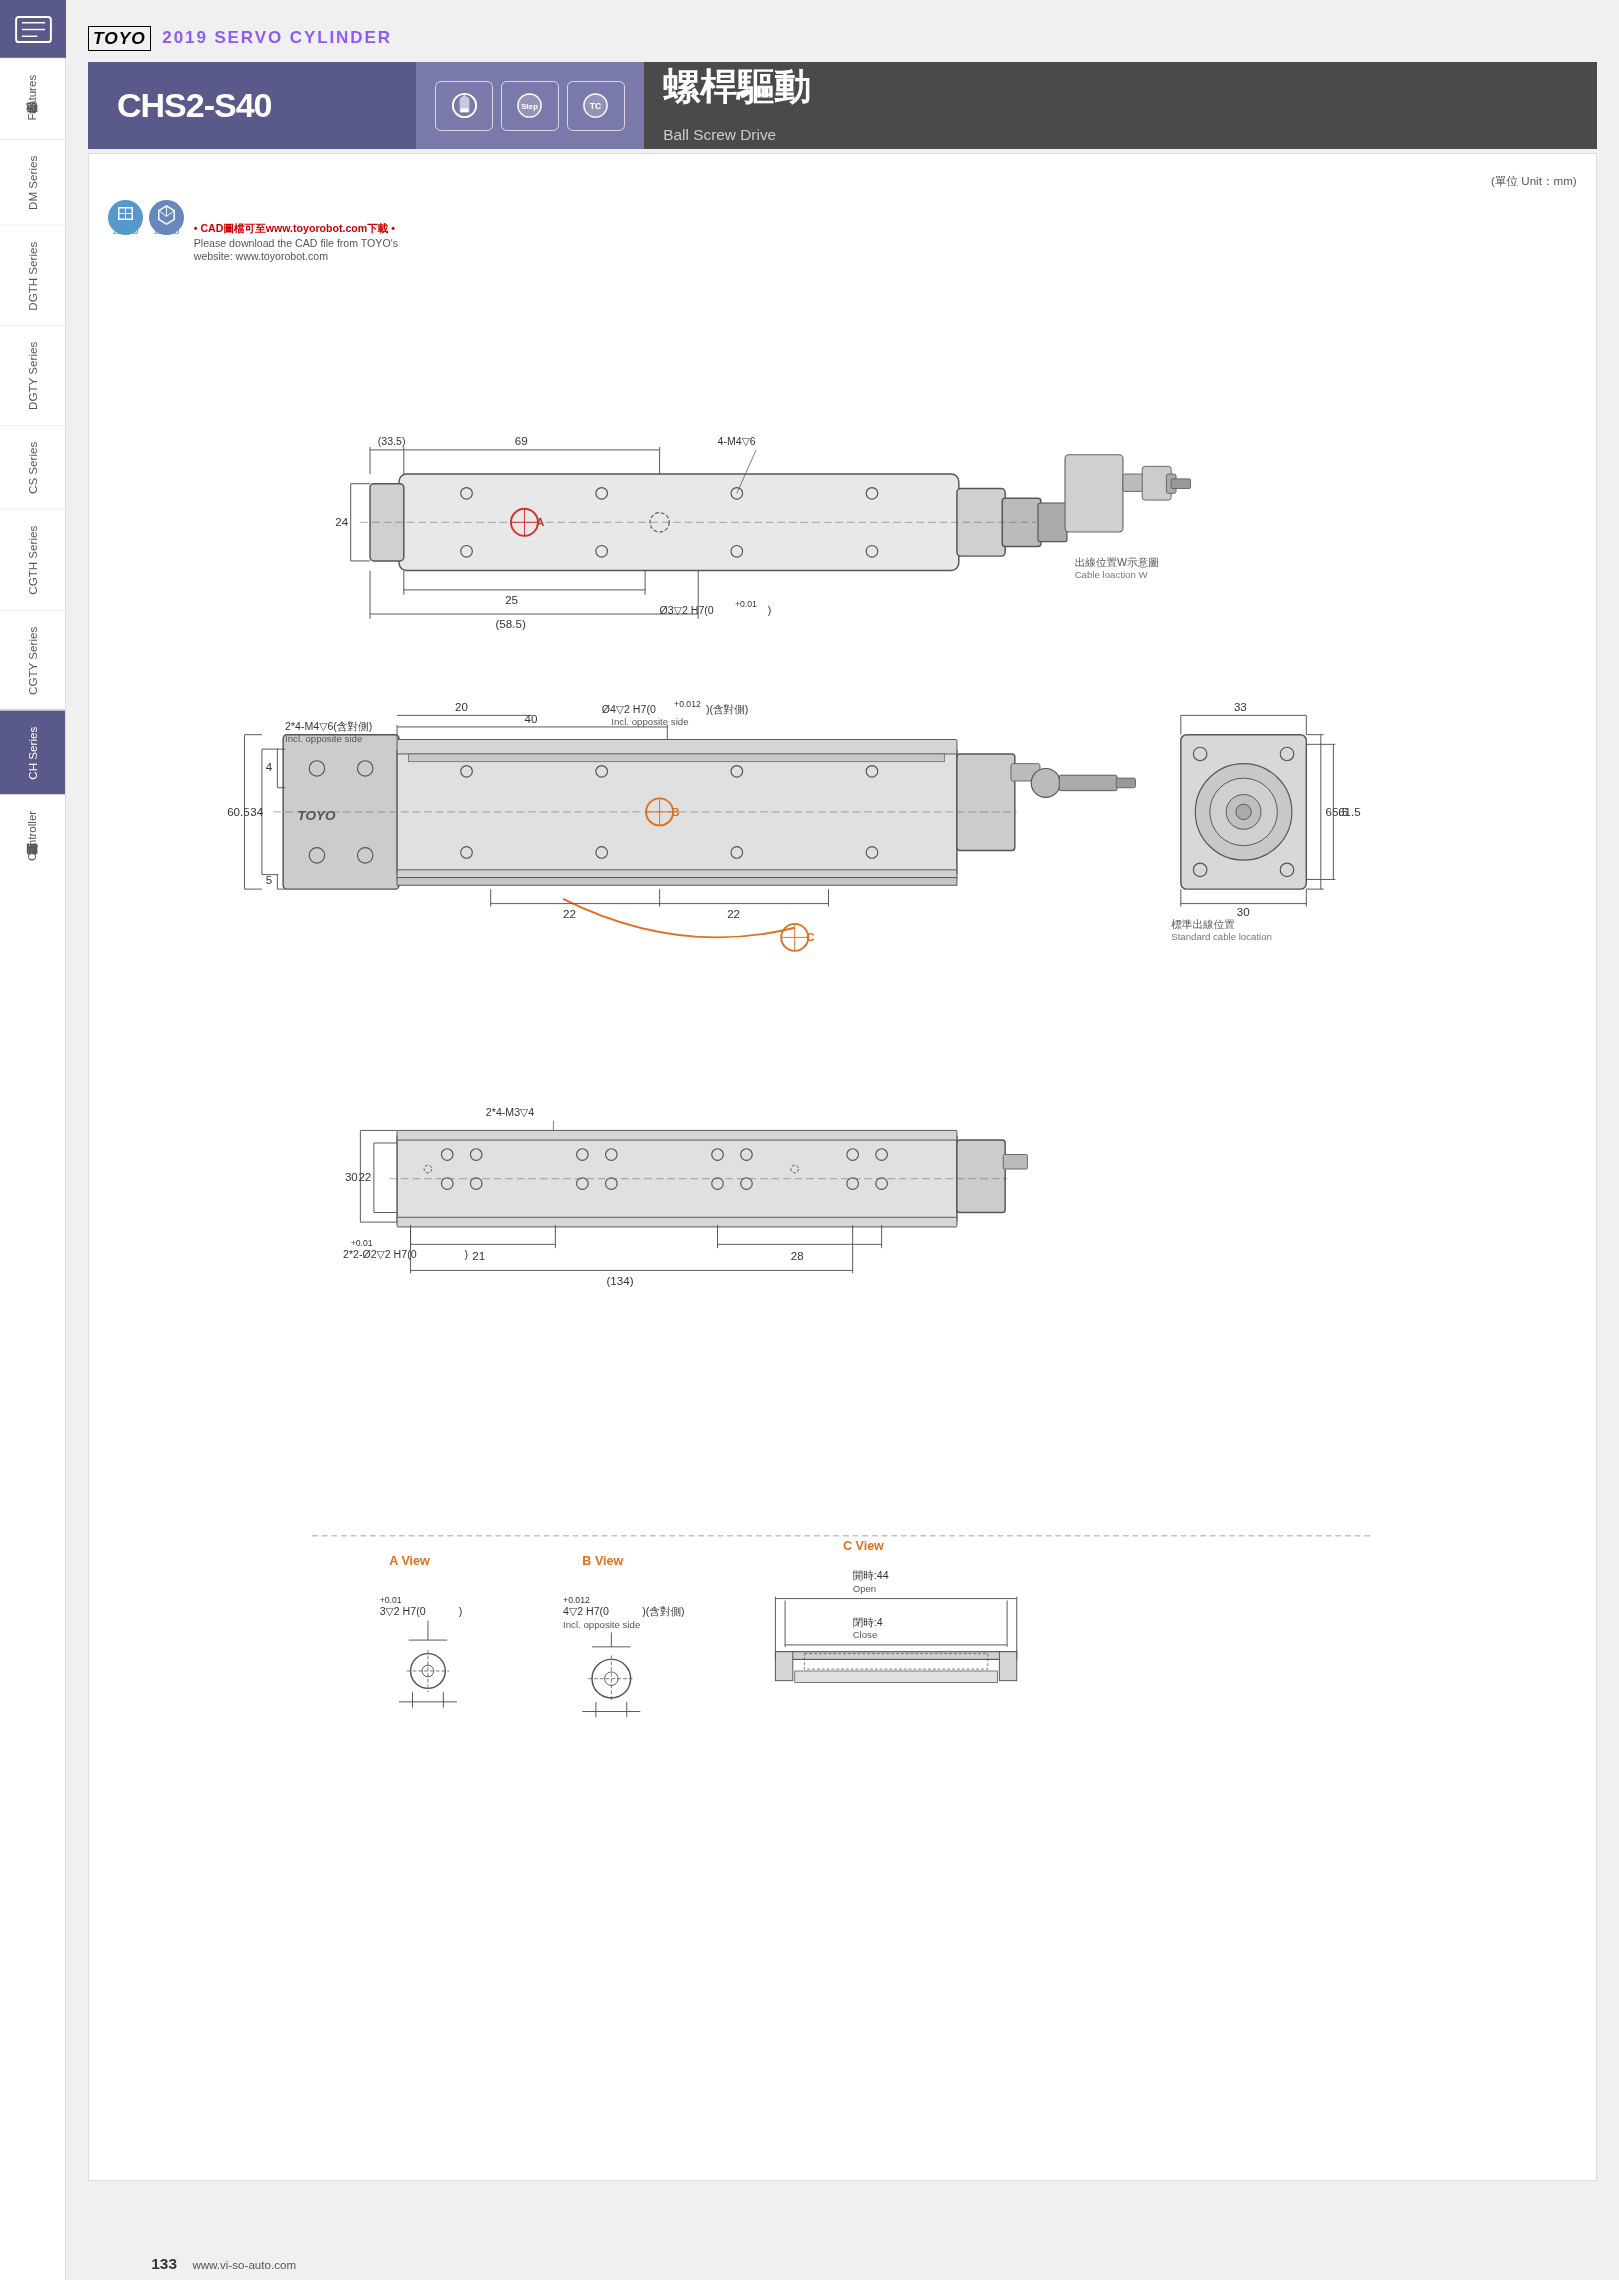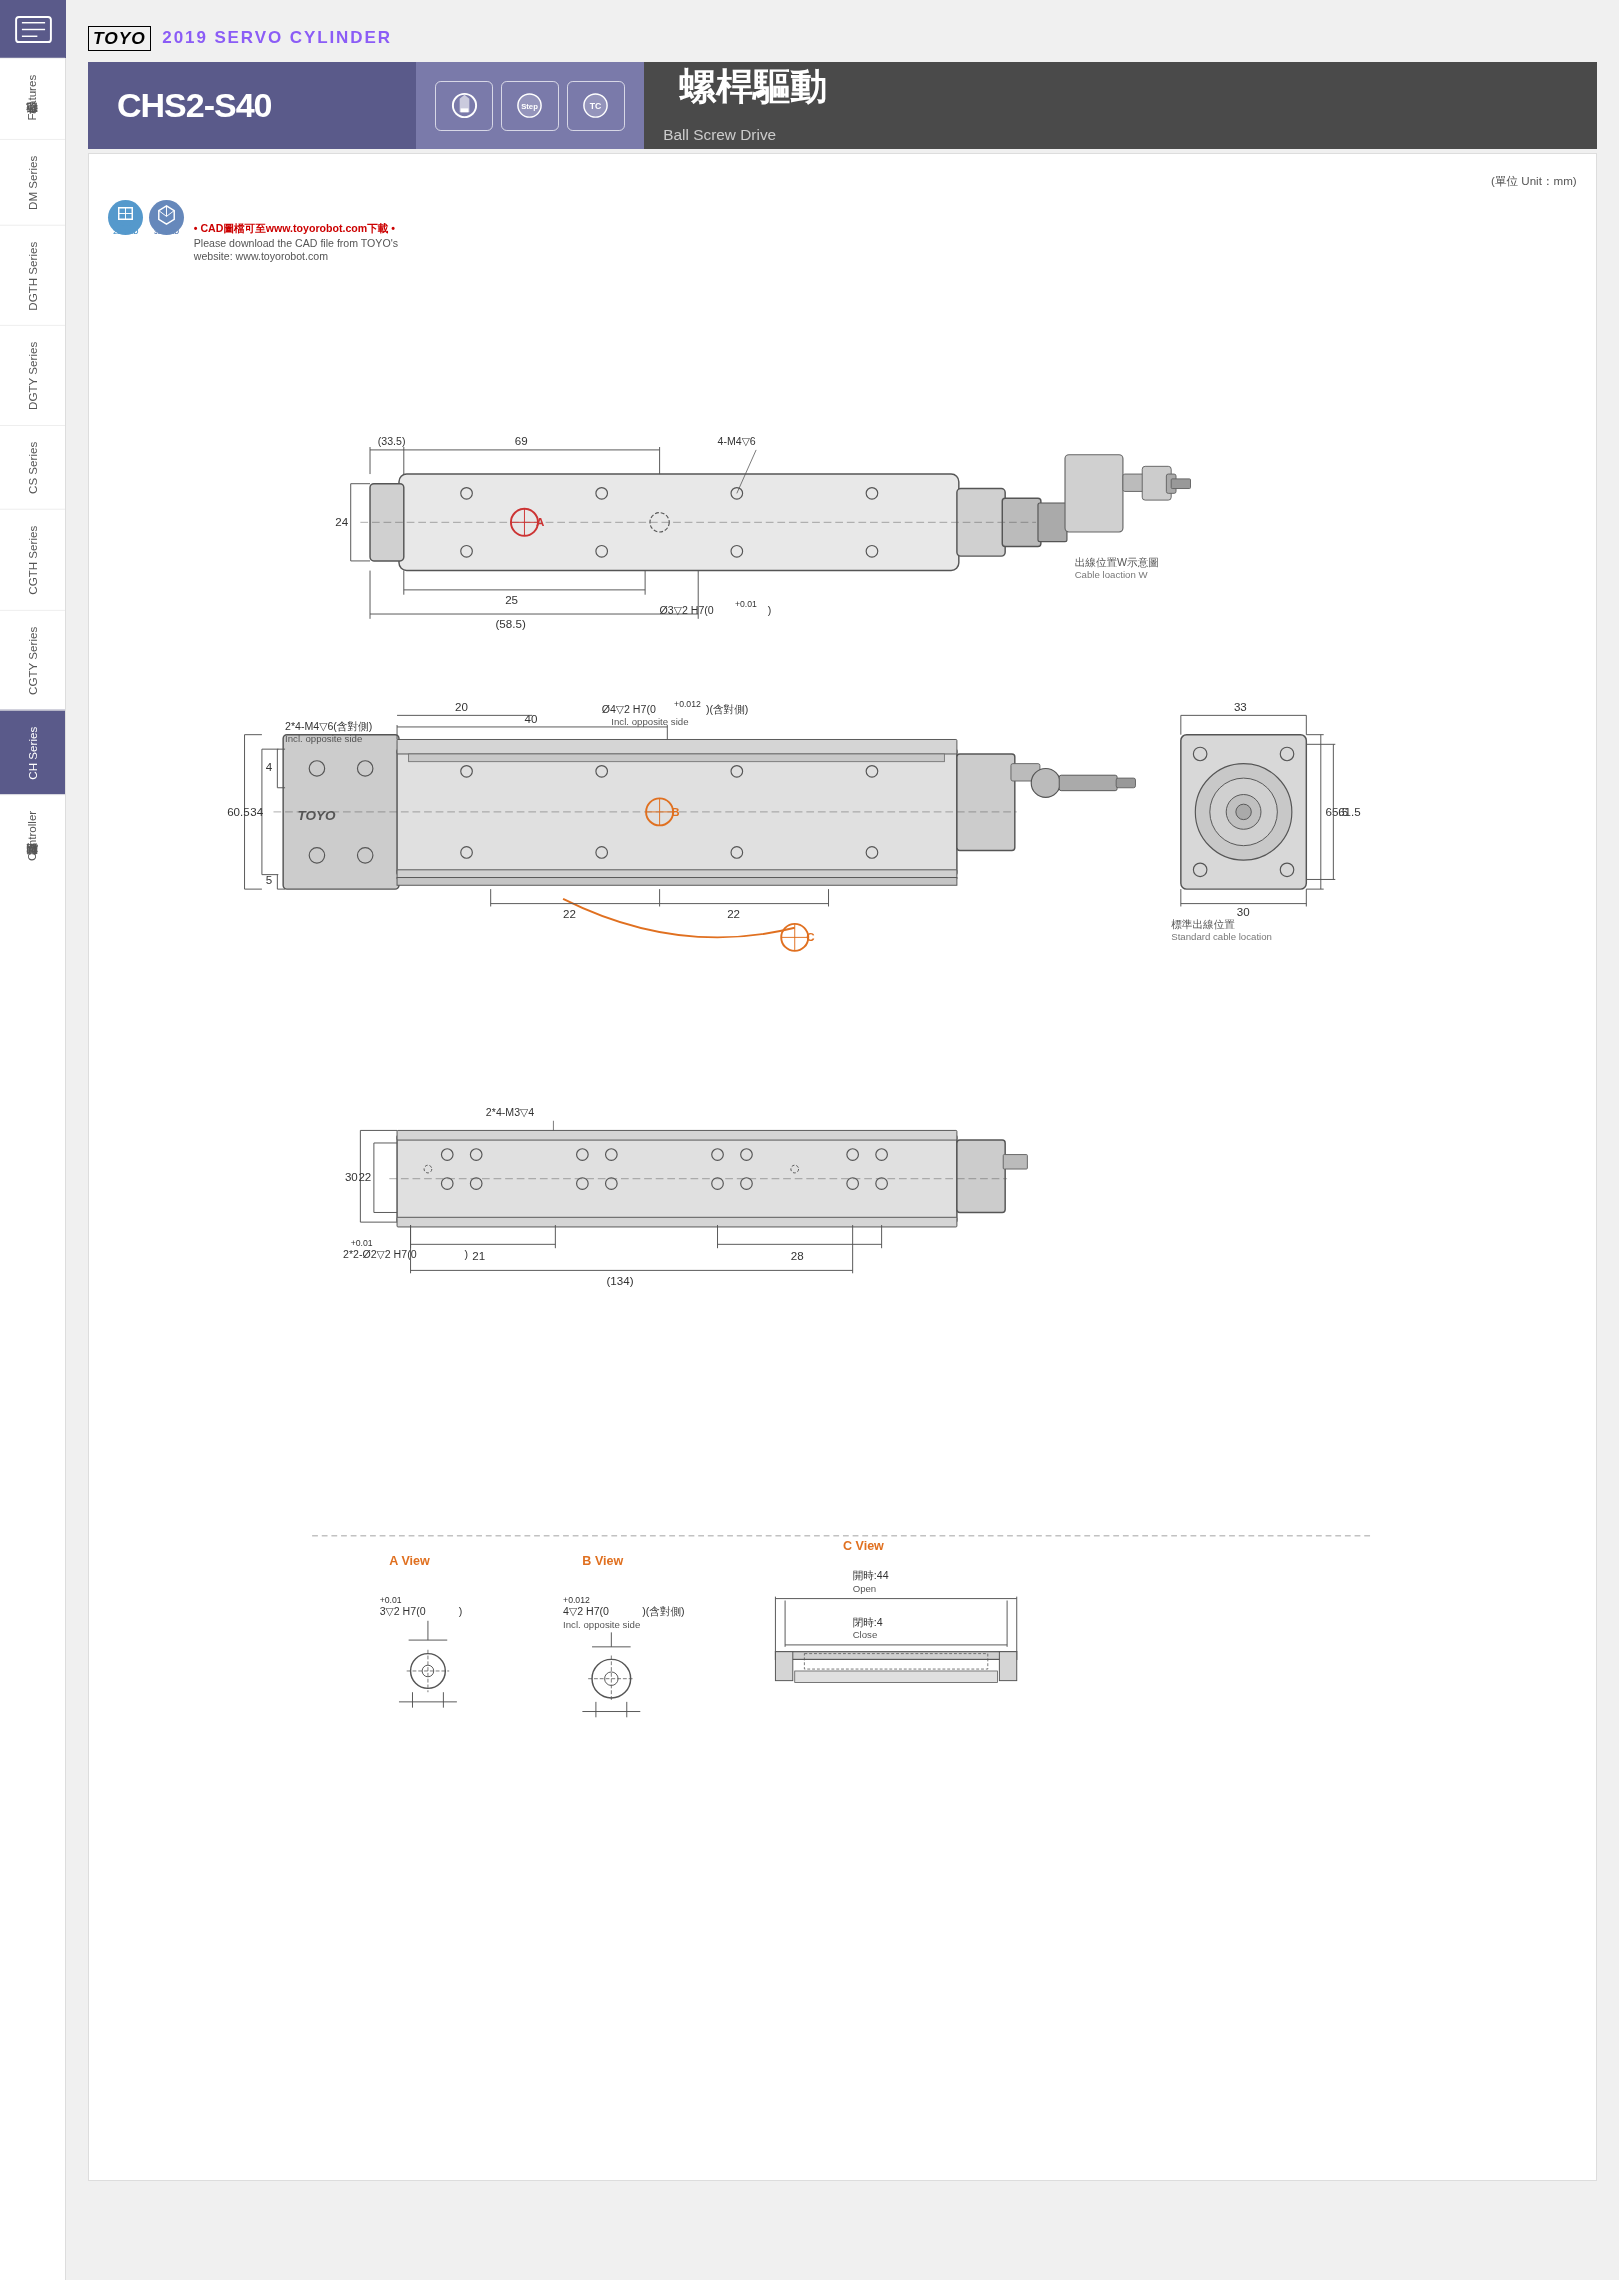--- a/index.html
+++ b/index.html
@@ -149,21 +149,20 @@
       align-items: flex-start;
       justify-content: center;
       padding: 11.6px 19.3px;
     }
 
     .product-name-cn {
       font-size: 37px;
       font-weight: 900;
       color: #fff;
       line-height: 1;
-      margin-left: 16px;
     }
 
     .product-name-en {
       font-size: 15.4px;
       color: #ccc;
       margin-top: 21px;
     }
 
     
     .content-area {
@@ -709,15 +708,19 @@
 
           <rect x="30" y="97" width="190" height="16" fill="none" stroke="#555" stroke-width="0.8" stroke-dasharray="3,2"></rect>
         </g>
 
       </g>
 
     </svg>
 
   </div>
 
+  <div class="footer">
+    <span class="page-num">133</span>
+    <span class="website">www.vi-so-auto.com</span>
+  </div>
 
 </div>
 
 
 </body></html>

